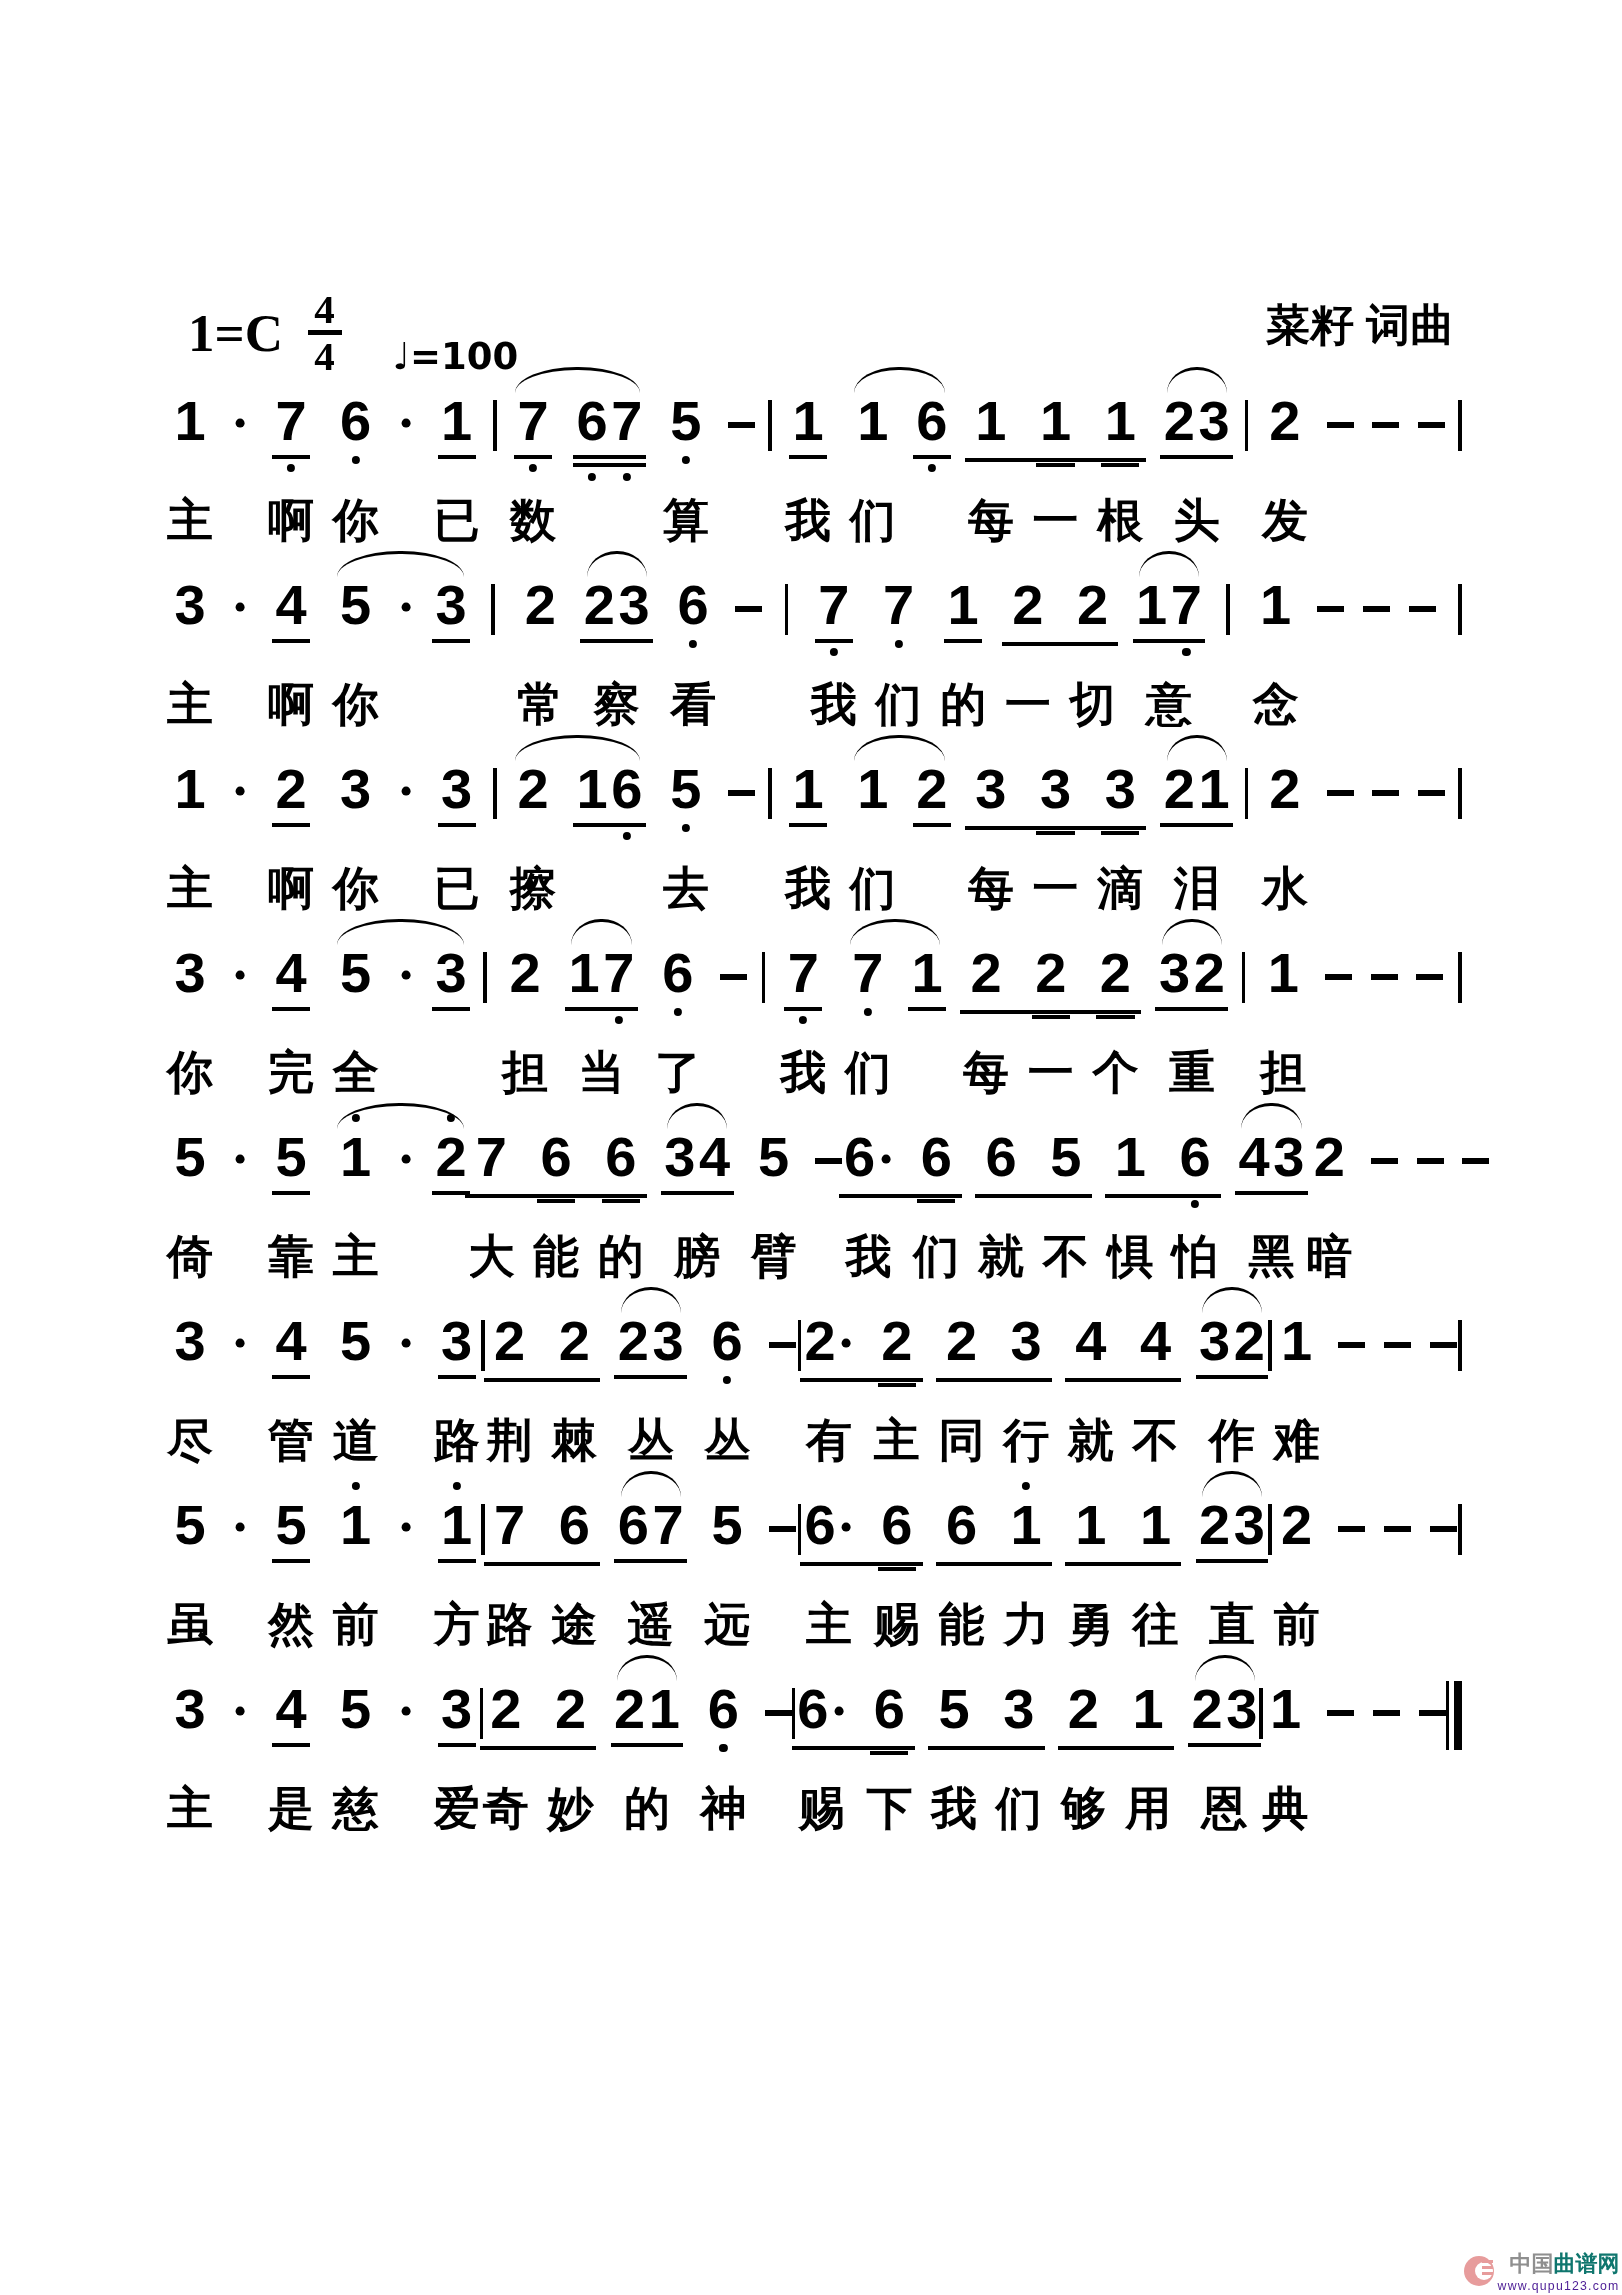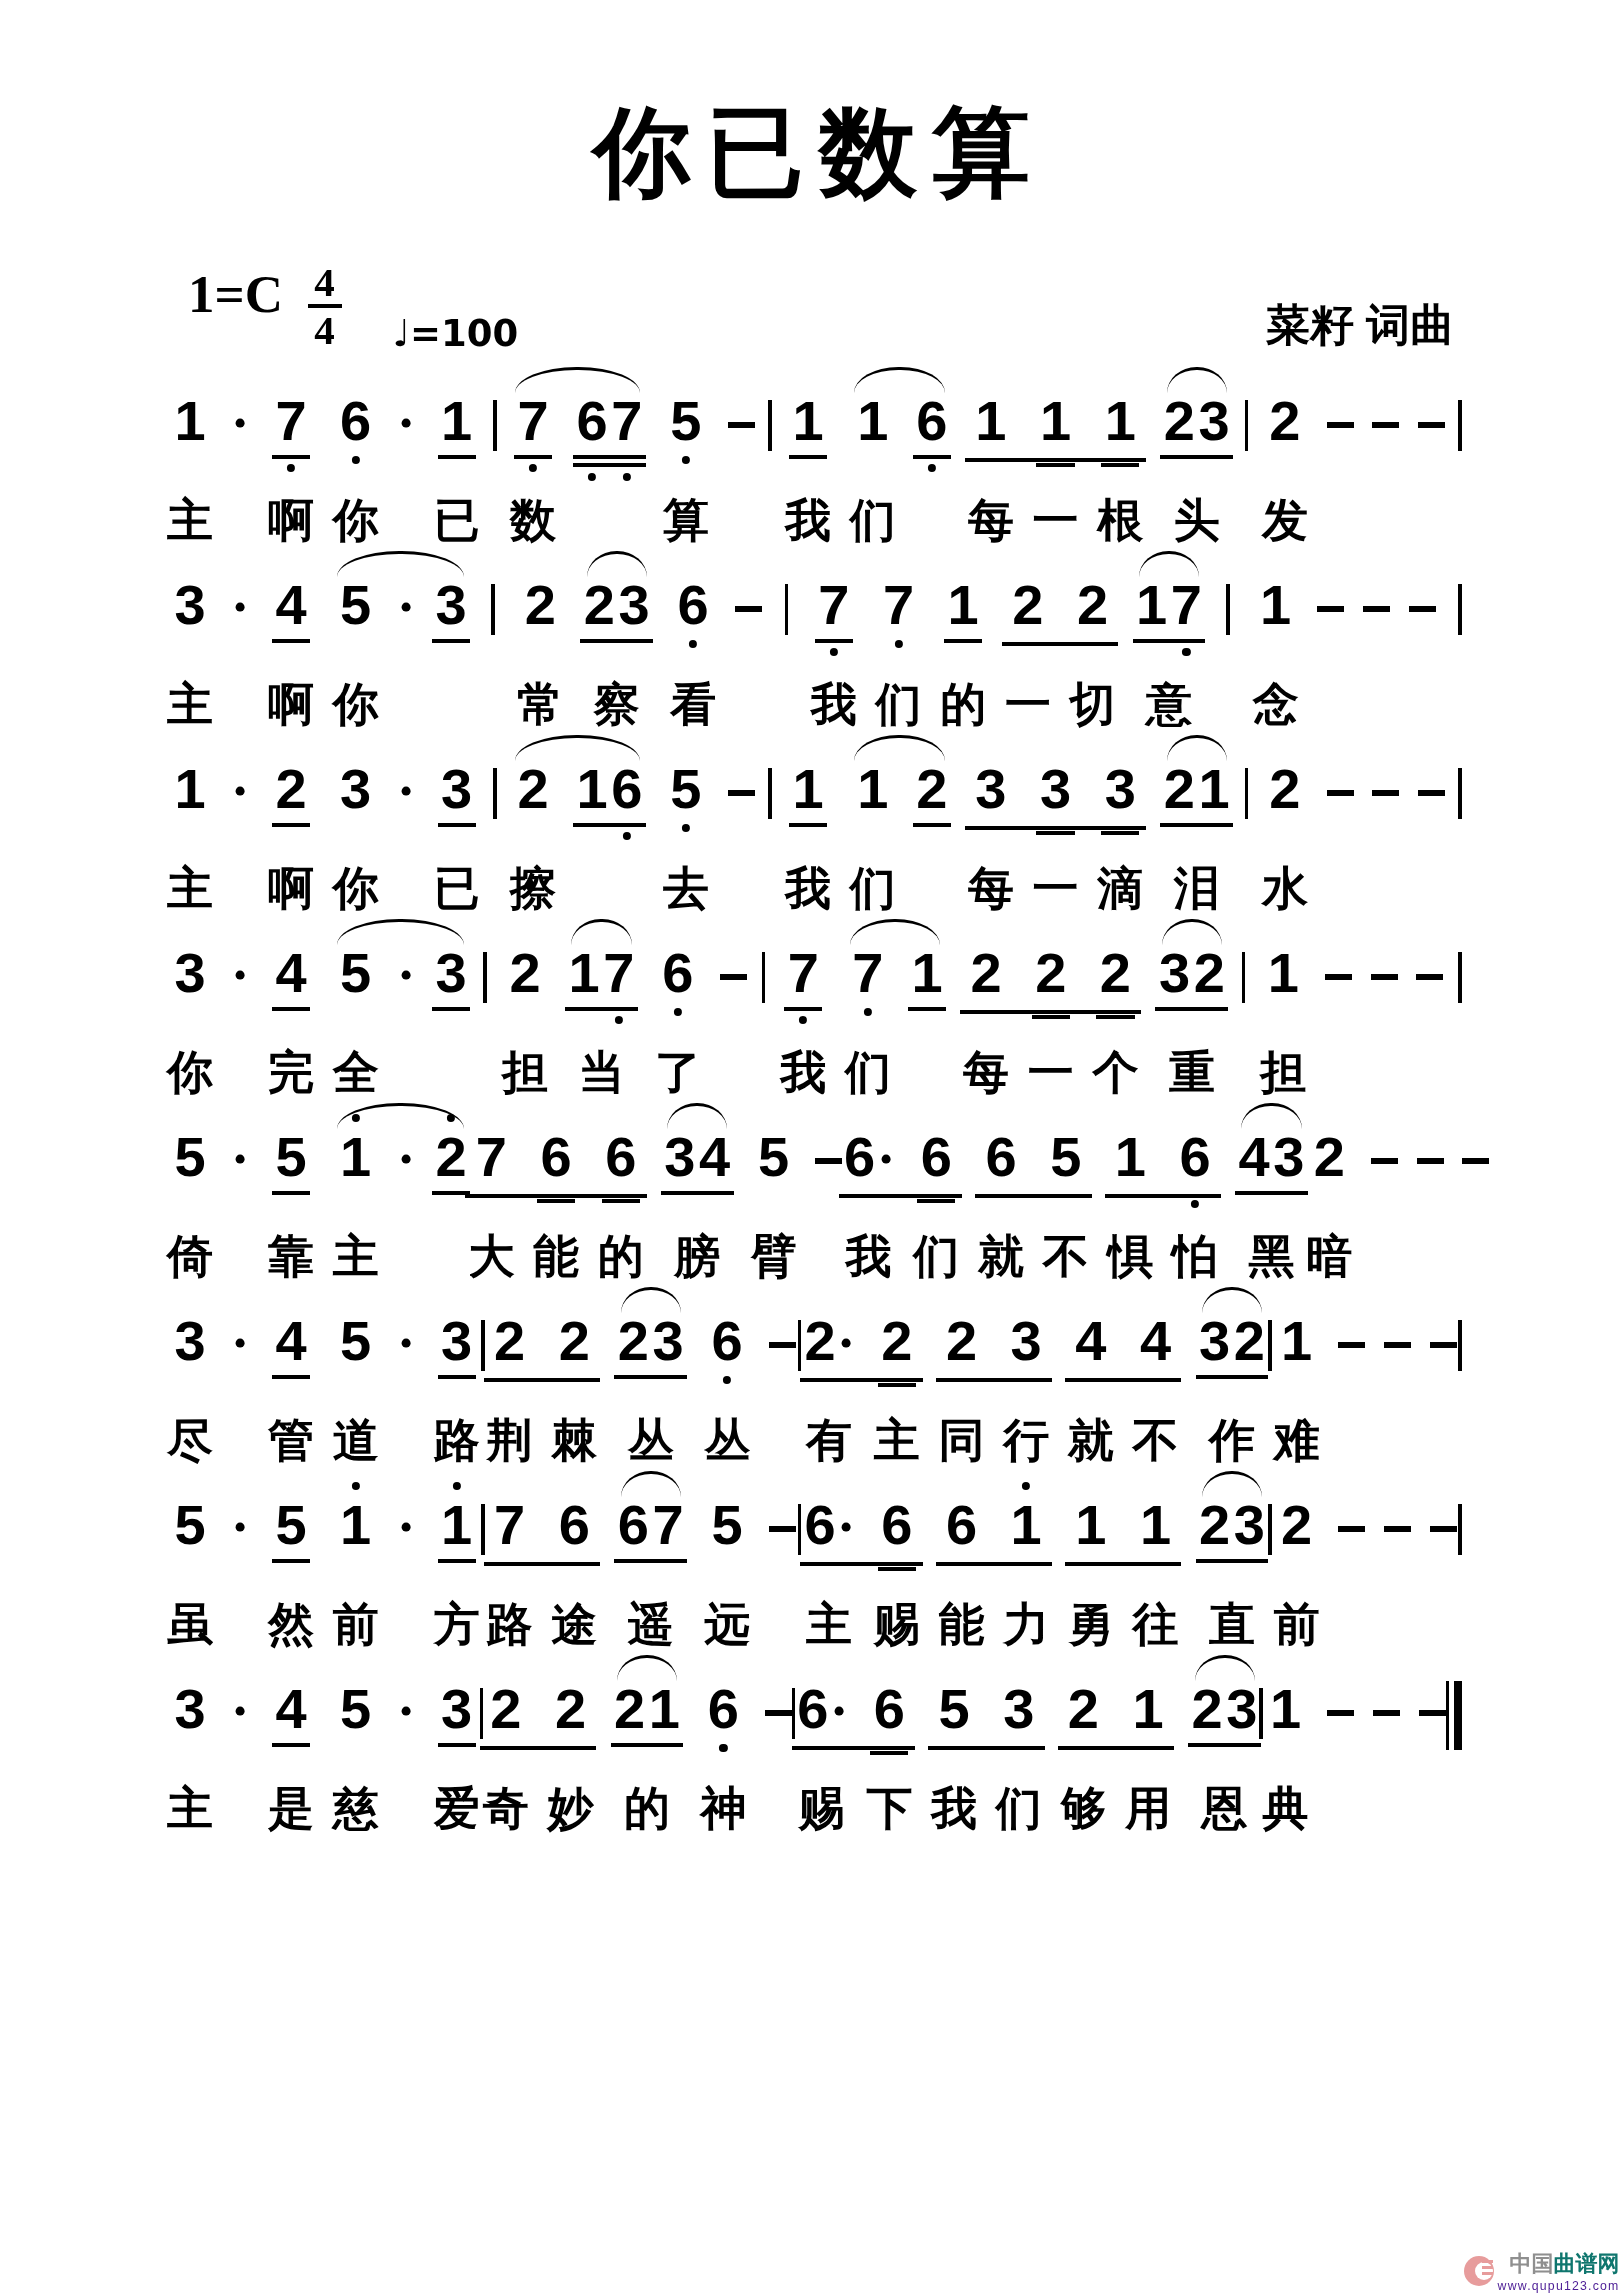--- a/index.html
+++ b/index.html
@@ -2,21 +2,21 @@
 <html style="font-size:9.4px"><head>
 <meta charset="utf-8">
 <style>
   html,body{margin:0;padding:0;background:#fff;}
   .page{position:relative;width:1623px;height:2295px;background:#ffffff;overflow:hidden;
         font-family:"Liberation Sans",sans-serif;color:#000;}
   
   .title{position:absolute;top:88px;left:0;width:100%;margin:0;text-align:center;
          font-family:"Liberation Serif",serif;font-weight:bold;font-size:98px;
          letter-spacing:15px;text-indent:15px;color:#000;}
-  .meta{position:absolute;left:188px;top:264px;display:flex;align-items:flex-start;height:105px;}
+  .meta{position:absolute;left:188px;top:280px;display:flex;align-items:center;height:105px;}
   .key{font-family:"Liberation Serif",serif;font-weight:bold;font-size:53px;}
   .frac{display:flex;flex-direction:column;align-items:center;margin-left:24.6px;}
   .fd{font-family:"Liberation Serif",serif;font-weight:bold;font-size:41px;line-height:36px;}
   .fbar{width:34px;height:4.7px;background:#000;margin:3.5px 0;}
   .tempo{font-family:"DejaVu Sans",sans-serif;font-weight:bold;font-size:37px;margin-left:51px;margin-top:48px;}
   .composer{position:absolute;left:1254px;top:296px;font-size:44px;font-weight:bold;
             font-family:"Liberation Sans",sans-serif;margin-left:12px;}
   
   .score{position:absolute;left:167px;top:367px;width:1295px;}
   .line{display:flex;justify-content:space-between;align-items:flex-start;
@@ -52,21 +52,20 @@
   .wmtxt{display:flex;flex-direction:column;align-items:flex-end;}
   .wmrow{display:flex;align-items:baseline;}
   .wmcn1{font-size:22px;font-weight:bold;color:#8f8f8f;}
   .wmcn2{font-size:22px;font-weight:bold;color:#0f766e;}
   .wmurl{font-size:12.3px;color:#4c1d95;letter-spacing:1.2px;}
 </style>
 </head>
 <body>
 
 <div class="page">
-  <h1 class="title">你已数算</h1>
 
   <div class="meta">
     <span class="key">1=C</span>
     <span class="frac">
       <span class="fd">4</span>
       <span class="fbar"></span>
       <span class="fd">4</span>
     </span>
     <span class="tempo">♩=100</span>
   </div>

